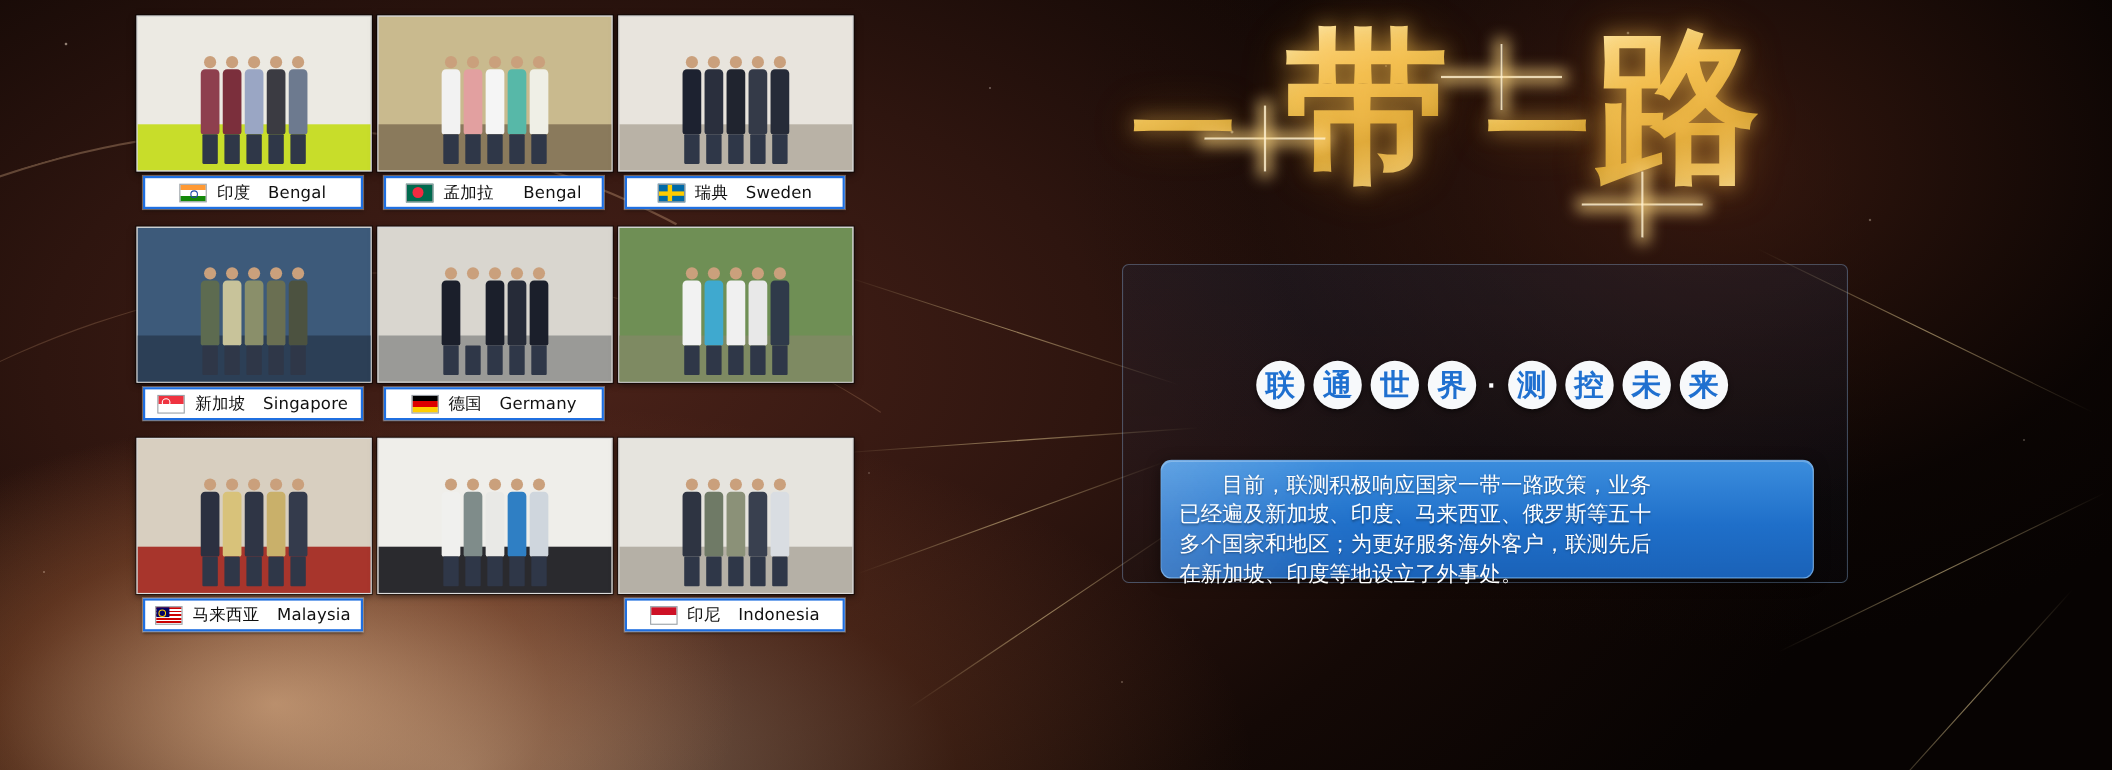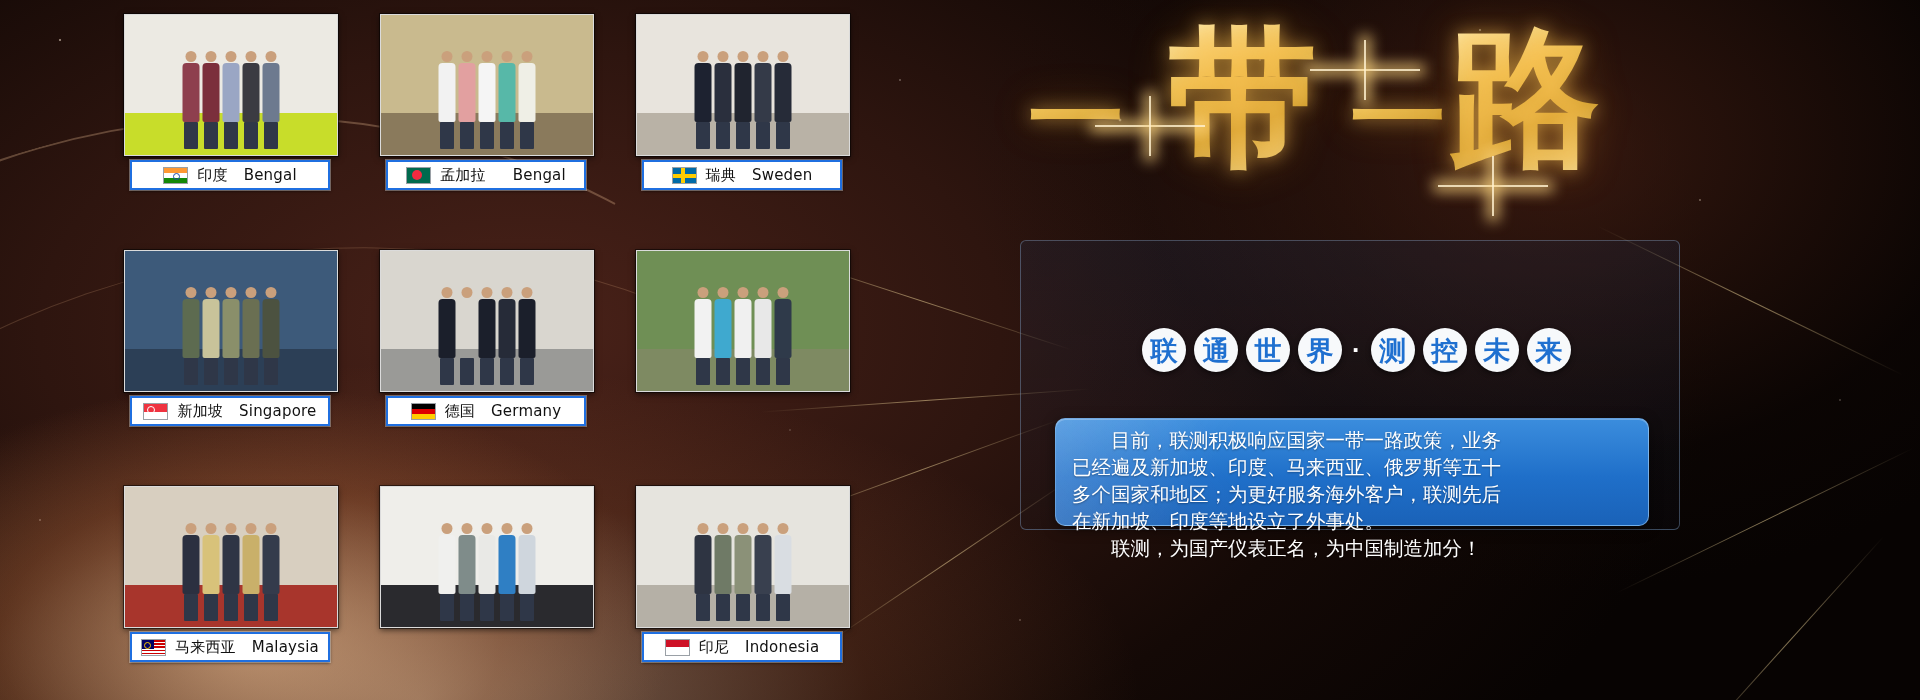--- a/index.html
+++ b/index.html
@@ -35,21 +35,21 @@
   
   .arc{position:absolute;border-radius:50%;border-style:solid;border-color:transparent;pointer-events:none;}
   .arc1{left:-520px;top:120px;width:1500px;height:1400px;border-width:2px;border-top-color:rgba(255,210,160,.28);transform:rotate(-16deg);}
   .arc2{left:-420px;top:250px;width:1500px;height:1300px;border-width:1px;border-top-color:rgba(255,200,150,.18);transform:rotate(-9deg);}
   
   .netline{position:absolute;height:1px;background:linear-gradient(90deg,rgba(230,200,140,0),rgba(235,210,150,.55),rgba(230,200,140,0));pointer-events:none;}
 
   
   .grid{position:absolute;left:124px;top:14px;display:grid;
         grid-template-columns:repeat(3,212px);grid-template-rows:repeat(3,192px);
-        column-gap:7px;row-gap:0px;gap:44px;}
+        column-gap:7px;row-gap:0px;}
   .cell{position:relative;width:212px;height:186px;}
   .photo{position:relative;width:212px;height:140px;overflow:hidden;
          border:1px solid rgba(255,255,255,.25);
          box-shadow:0 0 0 1px rgba(0,0,0,.5),0 2px 6px rgba(0,0,0,.6);
          background:#cfcfcf;}
   .photo .scene{position:absolute;inset:0;}
   .photo .floor{position:absolute;left:0;right:0;bottom:0;height:30%;}
   .people{position:absolute;left:0;right:0;bottom:4%;height:70%;display:flex;justify-content:center;align-items:flex-end;gap:3px;}
   .p{width:17px;height:100%;position:relative;}
   .p .head{position:absolute;top:0;left:50%;transform:translateX(-50%);width:11px;height:11px;border-radius:50%;background:#caa07c;}
@@ -503,15 +503,14 @@
       <div class="sbadge">控</div>
       <div class="sbadge">未</div>
       <div class="sbadge">来</div>
     </div>
 
   <div class="bluebox">
     <p class="indent">目前，联测积极响应国家一带一路政策，业务</p>
     <p>已经遍及新加坡、印度、马来西亚、俄罗斯等五十</p>
     <p>多个国家和地区；为更好服务海外客户，联测先后</p>
     <p>在新加坡、印度等地设立了外事处。</p>
-    <p class="indent">联测，为国产仪表正名，为中国制造加分！</p>
   </div>
 </div>
 
 </body></html>

